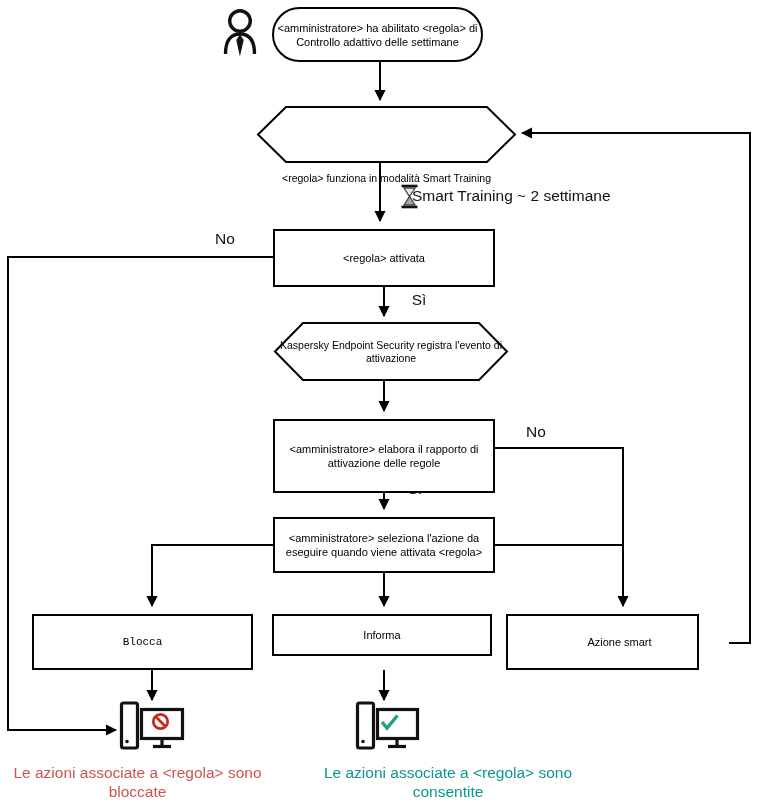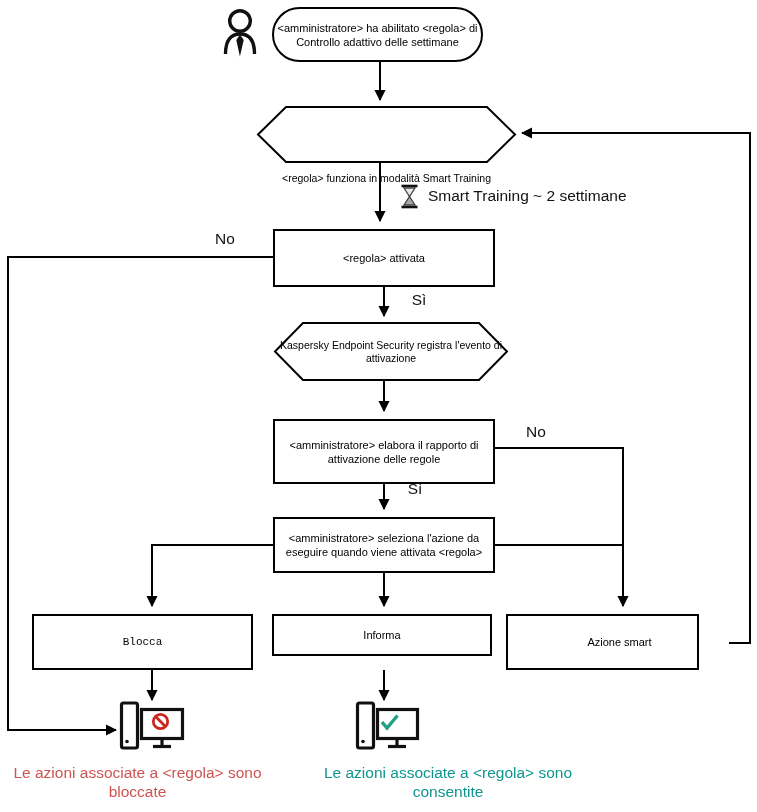--- a/index.html
+++ b/index.html
@@ -103,37 +103,37 @@
     </g>
   </svg>
 
   <div class="stadium" style="left:272px;top:7px;width:211px;height:55px;">
     <div>&lt;amministratore&gt; ha abilitato &lt;regola&gt; di</div>
     <div>Controllo adattivo delle settimane</div>
   </div>
 
   <div class="hex-label" style="left:268px;top:107px;width:237px;height:55px;margin-top:44px;">&lt;regola&gt; funziona in modalità Smart Training</div>
 
-  <div class="edge-label" style="left:428px;top:187px;white-space:nowrap;">Smart Training ~ 2 settimane</div>
+  <div class="edge-label" style="left:412px;top:187px;white-space:nowrap;">Smart Training ~ 2 settimane</div>
 
   <div class="node-rect" style="left:273px;top:229px;width:222px;height:58px;">
     <div>&lt;regola&gt; attivata</div>
   </div>
 
   <div class="edge-label" style="left:205px;top:230px;width:40px;">No</div>
   <div class="edge-label" style="left:399px;top:291px;width:40px;">Sì</div>
   <div class="edge-label" style="left:516px;top:423px;width:40px;">No</div>
   <div class="edge-label" style="left:395px;top:480px;width:40px;">Sì</div>
 
   <div class="hex-label" style="left:263px;top:323px;width:256px;height:57px;">
     <div>Kaspersky Endpoint Security registra l'evento di</div>
     <div>attivazione</div>
   </div>
 
-  <div class="node-rect" style="left:273px;top:419px;width:222px;height:65px;">
+  <div class="node-rect" style="left:273px;top:419px;width:222px;height:74px;">
     <div>&lt;amministratore&gt; elabora il rapporto di</div>
     <div>attivazione delle regole</div>
   </div>
 
   <div class="node-rect" style="left:273px;top:517px;width:222px;height:56px;">
     <div>&lt;amministratore&gt; seleziona l'azione da</div>
     <div>eseguire quando viene attivata &lt;regola&gt;</div>
   </div>
 
   <div class="node-rect" style="left:32px;top:614px;width:221px;height:56px;font-family:Liberation Mono, monospace;">

